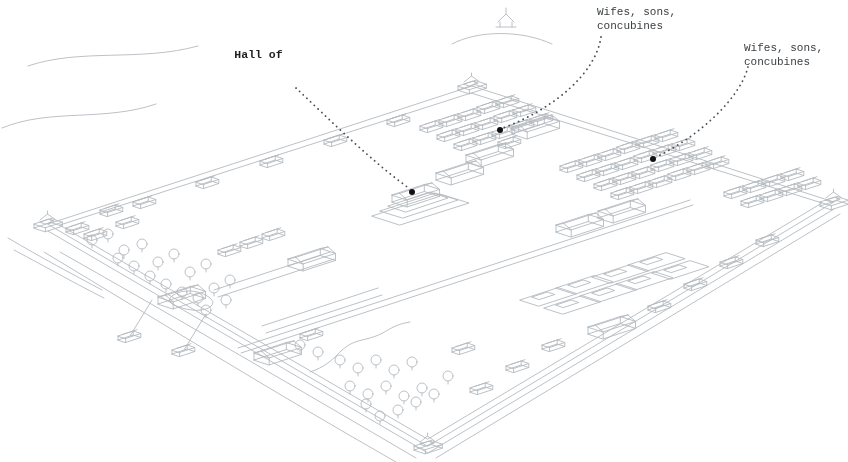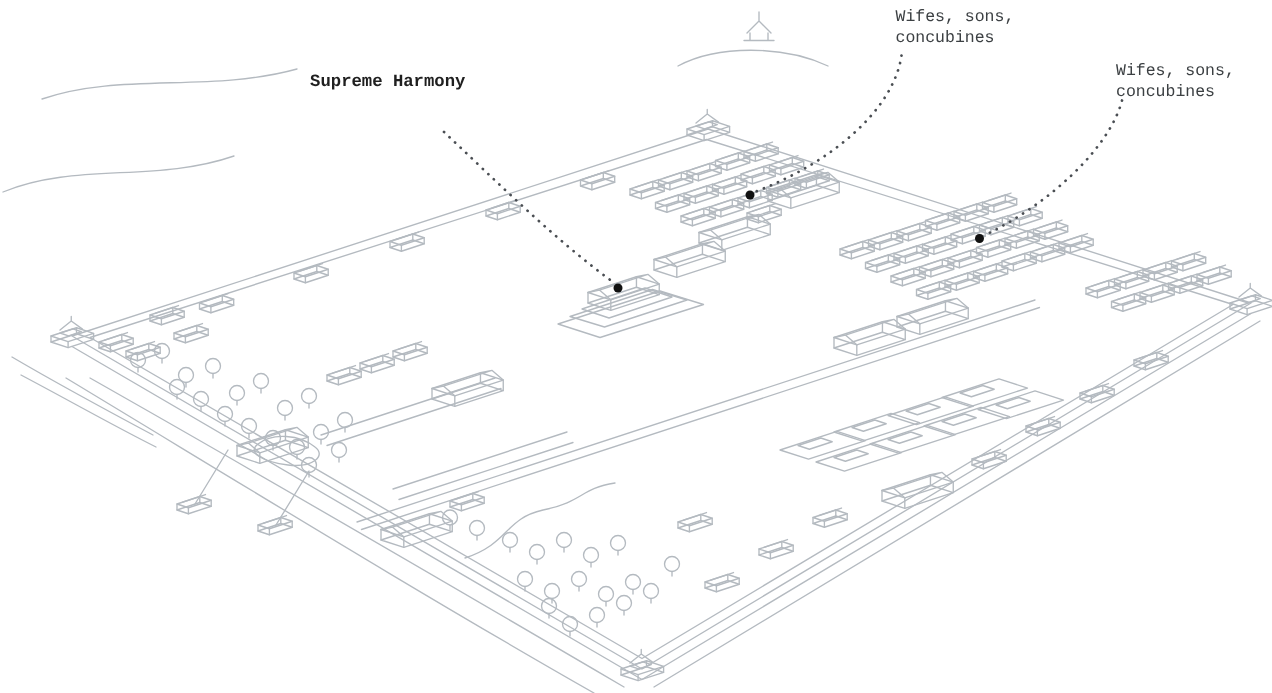--- a/index.html
+++ b/index.html
@@ -248,21 +248,21 @@
     </g>
 
     <g stroke="none" fill="#111111">
       <circle cx="412" cy="192" r="3"></circle>
       <circle cx="500" cy="130" r="3"></circle>
       <circle cx="653" cy="159" r="3"></circle>
     </g>
   </svg>
 
   <div class="callout bold" style="left:186px;top:48px;">
-    <span>Supreme Harmony</span>
+    <span>Hall of</span>
   </div>
 
   <div class="callout" style="left:597px;top:5px;">
     <span>Wifes, sons,</span>
     <span>concubines</span>
   </div>
 
   <div class="callout" style="left:744px;top:41px;">
     <span>Wifes, sons,</span>
     <span>concubines</span>

